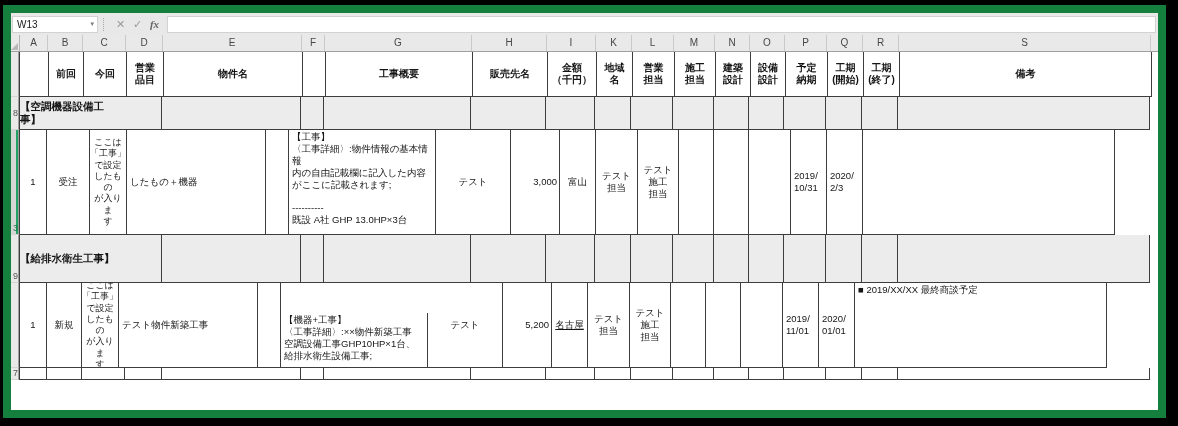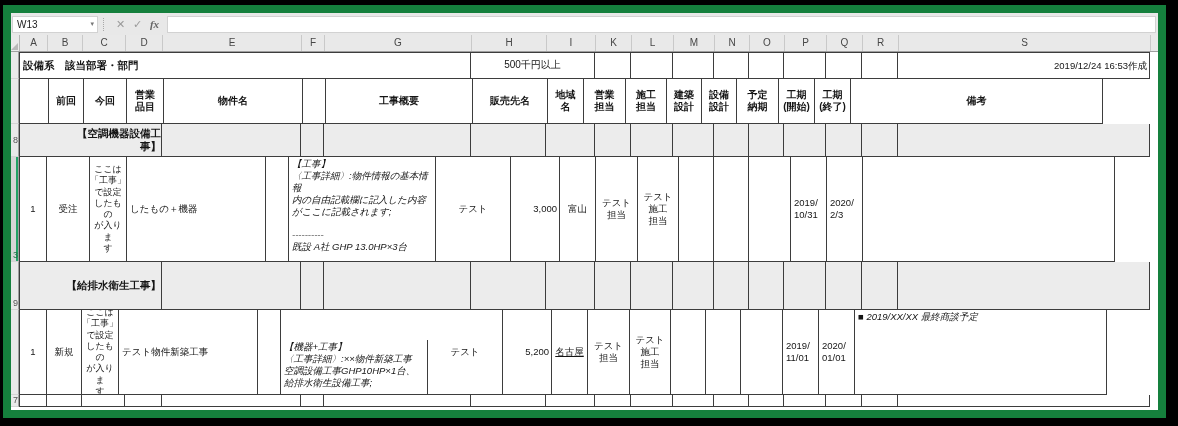--- a/index.html
+++ b/index.html
@@ -37,28 +37,28 @@
   .rowhdr.numb{align-items:flex-end;padding-bottom:1px;}
   .rowhdr.sel{background:#d6d6d6;color:#1e7145;box-shadow:inset -2px 0 0 #21a366;}
   .cell{flex:none;box-sizing:border-box;border-right:1px solid #3d3d3d;border-bottom:1px solid #3d3d3d;
         display:flex;flex-direction:column;justify-content:center;
         font-size:9.5px;color:#151515;line-height:1.25;white-space:pre-line;overflow:hidden;}
   .first{border-left:1px solid #3d3d3d;}
   .bt{border-top:1px solid #3d3d3d;}
   .a-c{text-align:center;}
   .a-l{text-align:left;padding:1px 3px;}
   .a-r{text-align:right;padding-right:2px;}
-  .v-top{justify-content:flex-start;font-style:italic;}
+  .v-top{justify-content:flex-start;}
   .b{font-weight:bold;}
   .f-10{font-size:10px;}
   .f-105{font-size:10.5px;}
   .f-sm{font-size:9px;}
   .hdr{font-weight:bold;font-size:10px;text-align:center;justify-content:center;}
   .sec{background:#ececec;}
-  .sec-title{background:#ececec;font-weight:bold;font-size:10.5px;text-align:right;justify-content:center;}
+  .sec-title{background:#ececec;font-weight:bold;font-size:10.5px;text-align:left;justify-content:center;}
 </style>
 </head>
 <body>
 
 <div class="frame">
 
   <div class="toolbar">
     <div class="name-box">
       <span>W13</span>
       <span class="nb-arrow">▾</span>
@@ -86,45 +86,33 @@
       <div class="cletter" style="width: 41px;">M</div>
       <div class="cletter" style="width: 35px;">N</div>
       <div class="cletter" style="width: 35px;">O</div>
       <div class="cletter" style="width: 42px;">P</div>
       <div class="cletter" style="width: 36px;">Q</div>
       <div class="cletter" style="width: 36px;">R</div>
       <div class="cletter" style="width: 252px;">S</div>
     </div>
 
   <div class="gridbody" id="gridbody">
-      <div class="xrow" style="height: 27px;">
-        <div class="rowhdr"></div>
-        <div class="cell bt first a-l b f-105" style="width: 452px;">設備系　該当部署・部門</div>
-        <div class="cell bt a-c f-10" style="width: 124px;">500千円以上</div>
-        <div class="cell bt" style="width: 36px;"></div>
-        <div class="cell bt" style="width: 42px;"></div>
-        <div class="cell bt" style="width: 41px;"></div>
-        <div class="cell bt" style="width: 35px;"></div>
-        <div class="cell bt" style="width: 35px;"></div>
-        <div class="cell bt" style="width: 42px;"></div>
-        <div class="cell bt" style="width: 36px;"></div>
-        <div class="cell bt" style="width: 36px;"></div>
-        <div class="cell bt a-r" style="width: 252px;">2019/12/24 16:53作成</div>
-      </div>
       <div class="xrow" style="height: 45px;">
         <div class="rowhdr"></div>
         <div class="cell hdr first" style="width: 28px; padding-left: 28px;">No.</div>
         <div class="cell hdr" style="width: 35px;">前回</div>
         <div class="cell hdr" style="width: 43px;">今回</div>
         <div class="cell hdr" style="width: 37px;">営業
 品目</div>
         <div class="cell hdr" style="width: 139px;">物件名</div>
         <div class="cell hdr" style="width: 23px;"></div>
         <div class="cell hdr" style="width: 147px;">工事概要</div>
         <div class="cell hdr" style="width: 75px;">販売先名</div>
+        <div class="cell hdr" style="width: 49px;">金額
+（千円）</div>
         <div class="cell hdr" style="width: 36px;">地域
 名</div>
         <div class="cell hdr" style="width: 42px;">営業
 担当</div>
         <div class="cell hdr" style="width: 41px;">施工
 担当</div>
         <div class="cell hdr" style="width: 35px;">建築
 設計</div>
         <div class="cell hdr" style="width: 35px;">設備
 設計</div>

